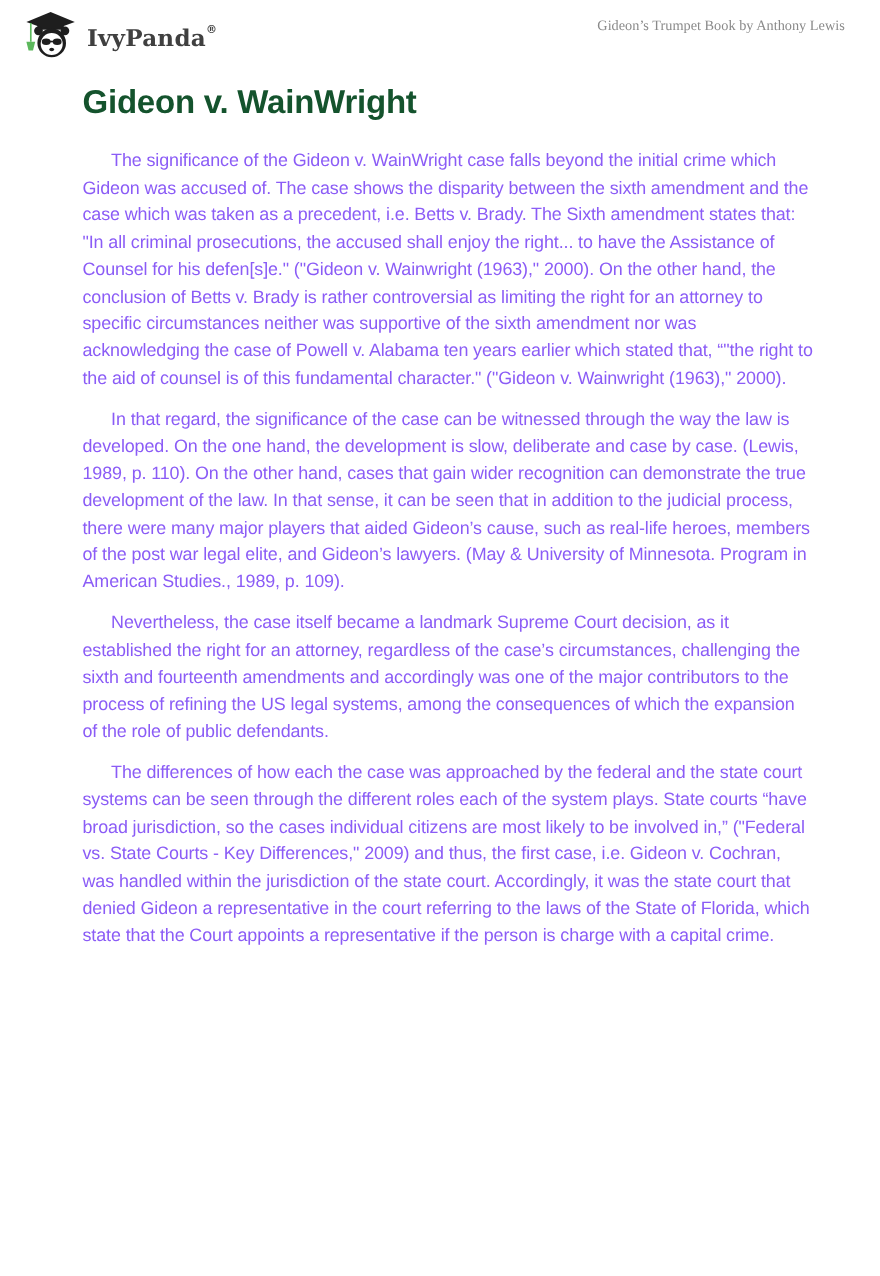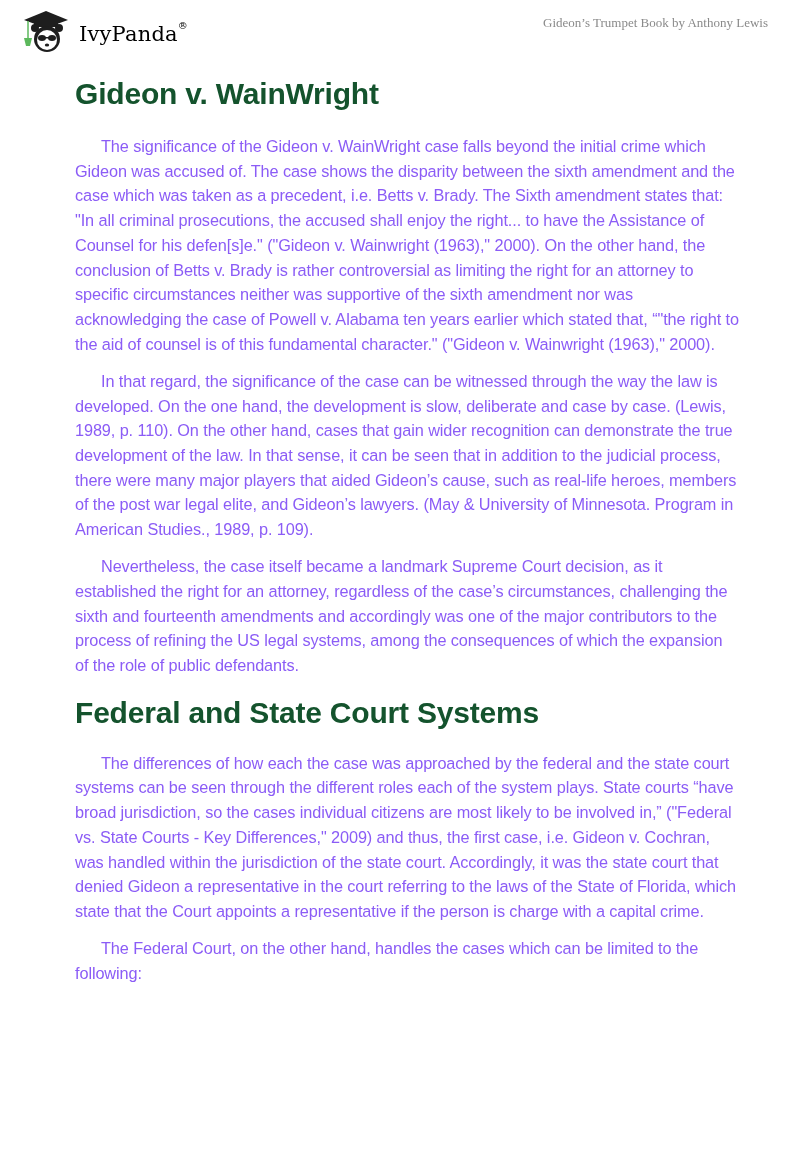--- a/index.html
+++ b/index.html
@@ -4,22 +4,22 @@
 <style>
   html, body { margin: 0; padding: 0; background: #ffffff; }
   body {
     width: 800px; height: 1160px; position: relative; overflow: hidden;
     font-family: "Liberation Sans", sans-serif; color: #222222;
   }
   .header { position: absolute; top: 0; left: 0; width: 800px; height: 60px; }
   .logo { position: absolute; left: 16px; top: 8px; display: flex; align-items: center; }
   .logo svg { width: 60px; height: 46px; display: block; }
   .logo-text {
-    font-family: "DejaVu Serif", serif; font-weight: normal; font-size: 21px;
-    color: #000000; margin-left: 3px; letter-spacing: 0.2px; position: relative; top: 3px; text-align: right;
+    font-family: "DejaVu Serif", serif; font-weight: bold; font-size: 21px;
+    color: #404040; margin-left: 3px; letter-spacing: 0.2px; position: relative; top: 3px; text-align: right;
   }
   .logo-text sup { font-size: 10px; position: relative; top: -4px; }
   .doc-title {
     position: absolute; right: 32px; top: 15px; font-size: 13px; color: #8a8a8a; font-family: Liberation Serif, serif;
   }
   .content { position: absolute; left: 75px; top: 70px; width: 665px; }
   h1 {
     font-size: 30px; font-weight: bold; margin: 0; color: #14532d;
     letter-spacing: -0.2px; line-height: 42px;
   }
@@ -59,18 +59,16 @@
   </div>
   <div class="doc-title">Gideon’s Trumpet Book by Anthony Lewis</div>
 </div>
 
 <div class="content">
   <h1 class="h1-first">Gideon v. WainWright</h1>
   <p>The significance of the Gideon v. WainWright case falls beyond the initial crime which Gideon was accused of. The case shows the disparity between the sixth amendment and the case which was taken as a precedent, i.e. Betts v. Brady. The Sixth amendment states that: "In all criminal prosecutions, the accused shall enjoy the right... to have the Assistance of Counsel for his defen[s]e." ("Gideon v. Wainwright (1963)," 2000). On the other hand, the conclusion of Betts v. Brady is rather controversial as limiting the right for an attorney to specific circumstances neither was supportive of the sixth amendment nor was acknowledging the case of Powell v. Alabama ten years earlier which stated that, “"the right to the aid of counsel is of this fundamental character." ("Gideon v. Wainwright (1963)," 2000).</p>
   <p>In that regard, the significance of the case can be witnessed through the way the law is developed. On the one hand, the development is slow, deliberate and case by case. (Lewis, 1989, p. 110). On the other hand, cases that gain wider recognition can demonstrate the true development of the law. In that sense, it can be seen that in addition to the judicial process, there were many major players that aided Gideon’s cause, such as real-life heroes, members of the post war legal elite, and Gideon’s lawyers. (May &amp; University of Minnesota. Program in American Studies., 1989, p. 109).</p>
   <p>Nevertheless, the case itself became a landmark Supreme Court decision, as it established the right for an attorney, regardless of the case’s circumstances, challenging the sixth and fourteenth amendments and accordingly was one of the major contributors to the process of refining the US legal systems, among the consequences of which the expansion of the role of public defendants.</p>
 
-  <h1 class="h1-second">Federal and State Court Systems</h1>
   <p>The differences of how each the case was approached by the federal and the state court systems can be seen through the different roles each of the system plays. State courts “have broad jurisdiction, so the cases individual citizens are most likely to be involved in,” ("Federal vs. State Courts - Key Differences," 2009) and thus, the first case, i.e. Gideon v. Cochran, was handled within the jurisdiction of the state court. Accordingly, it was the state court that denied Gideon a representative in the court referring to the laws of the State of Florida, which state that the Court appoints a representative if the person is charge with a capital crime.</p>
-  <p>The Federal Court, on the other hand, handles the cases which can be limited to the following:</p>
 </div>
 
 <div class="footer-url">https://ivypanda.com/essays/gideons-trumpet-book-by-anthony-lewis/</div>
 
 </body></html>

